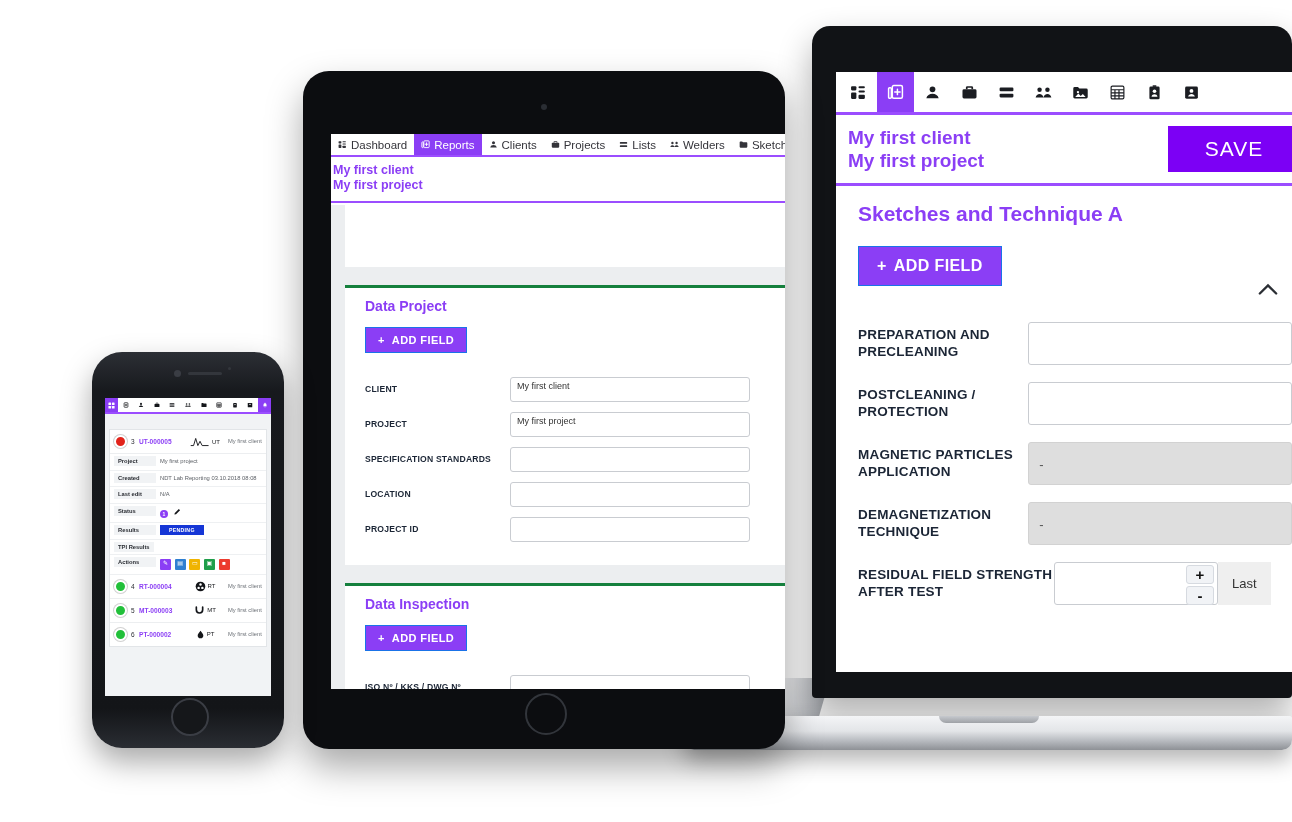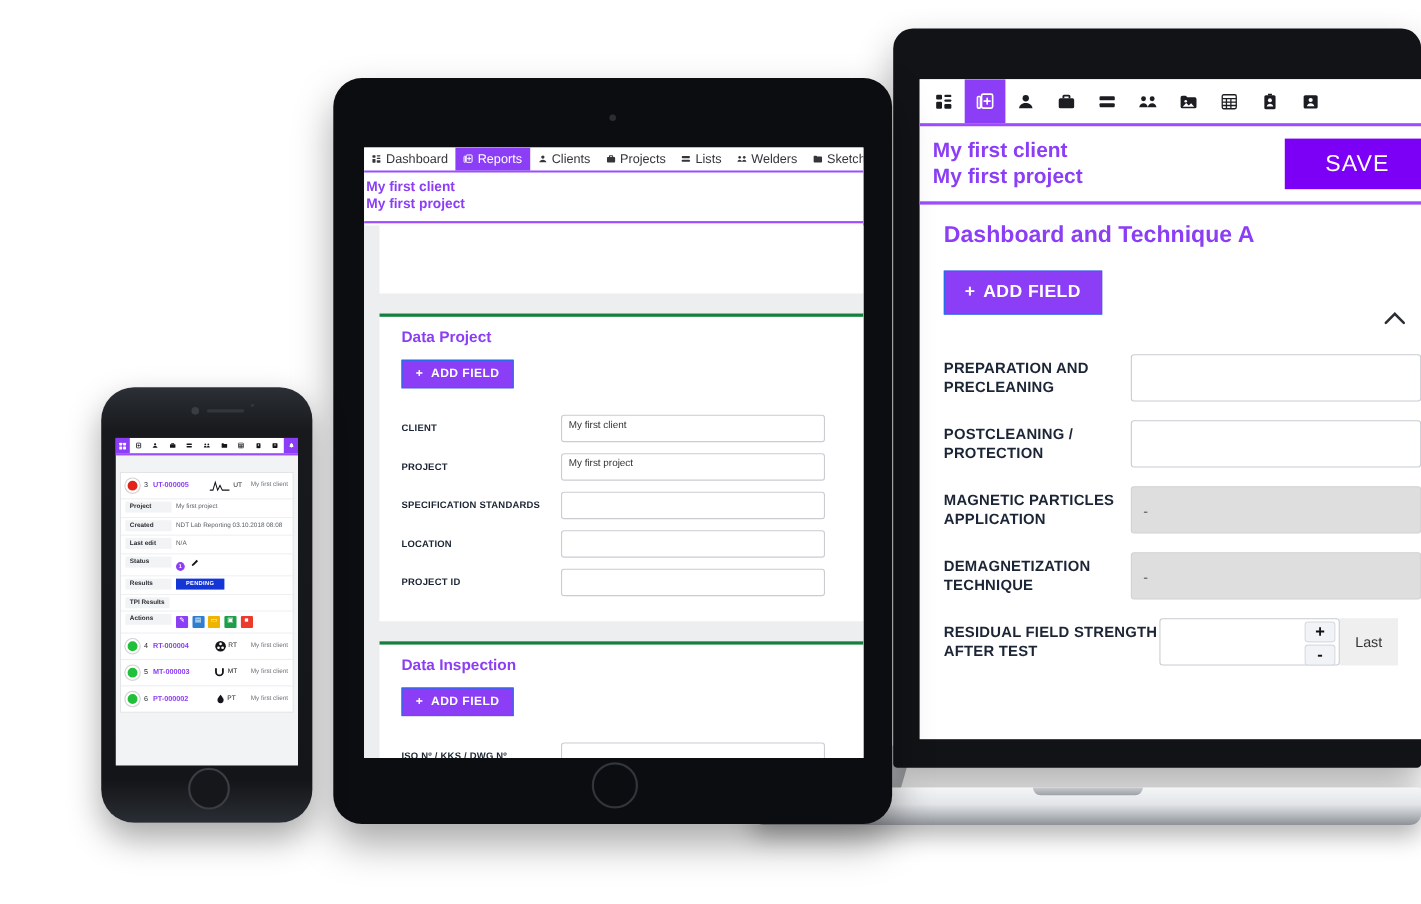--- a/index.html
+++ b/index.html
@@ -93,21 +93,21 @@
     width:26px;height:17px;display:flex;align-items:center;justify-content:center;
     background:#f1f3f6;border:1px solid #d6dae0;border-radius:3px;
     font-size:15px;font-weight:bold;color:#111;cursor:pointer;
   }
   .unit{
     background:#efefef;height:43px;display:flex;align-items:center;
     padding:0 14px;font-size:13px;color:#333;
   }
 
   
-  #tablet{position:absolute;left:303px;top:71px;width:482px;height:678px;padding-left:26px;}
+  #tablet{position:absolute;left:303px;top:71px;width:482px;height:678px;}
   .tb-body{
     position:absolute;inset:0;background:#0c0d10;border-radius:26px;
     box-shadow:0 18px 36px rgba(0,0,0,.34);
   }
   .tb-cam{position:absolute;left:50%;top:33px;width:6px;height:6px;margin-left:-3px;
     background:#2a2d33;border-radius:50%;}
   .tb-home{
     position:absolute;left:50%;bottom:14px;width:38px;height:38px;margin-left:-19px;
     border:2px solid #32353b;border-radius:50%;
   }
@@ -261,21 +261,21 @@
 
       <div class="lp-head">
         <div class="crumbs">
           <div>My first client</div>
           <div>My first project</div>
         </div>
         <button class="lp-save">SAVE</button>
       </div>
 
       <div class="lp-body">
-        <div class="sectitle lp-sectitle">Dashboard and Technique A</div>
+        <div class="sectitle lp-sectitle">Sketches and Technique A</div>
         <div class="lp-chev">
           <svg width="28" height="28" viewBox="0 0 24 24" fill="none" stroke="#2b2e34" stroke-width="2" stroke-linecap="round">
               <path d="M5 15l7-7 7 7"></path>
             </svg>
         </div>
         <button class="addfield lp-addfield">
           <span class="plus">+</span>
           <span>ADD FIELD</span>
         </button>
 

